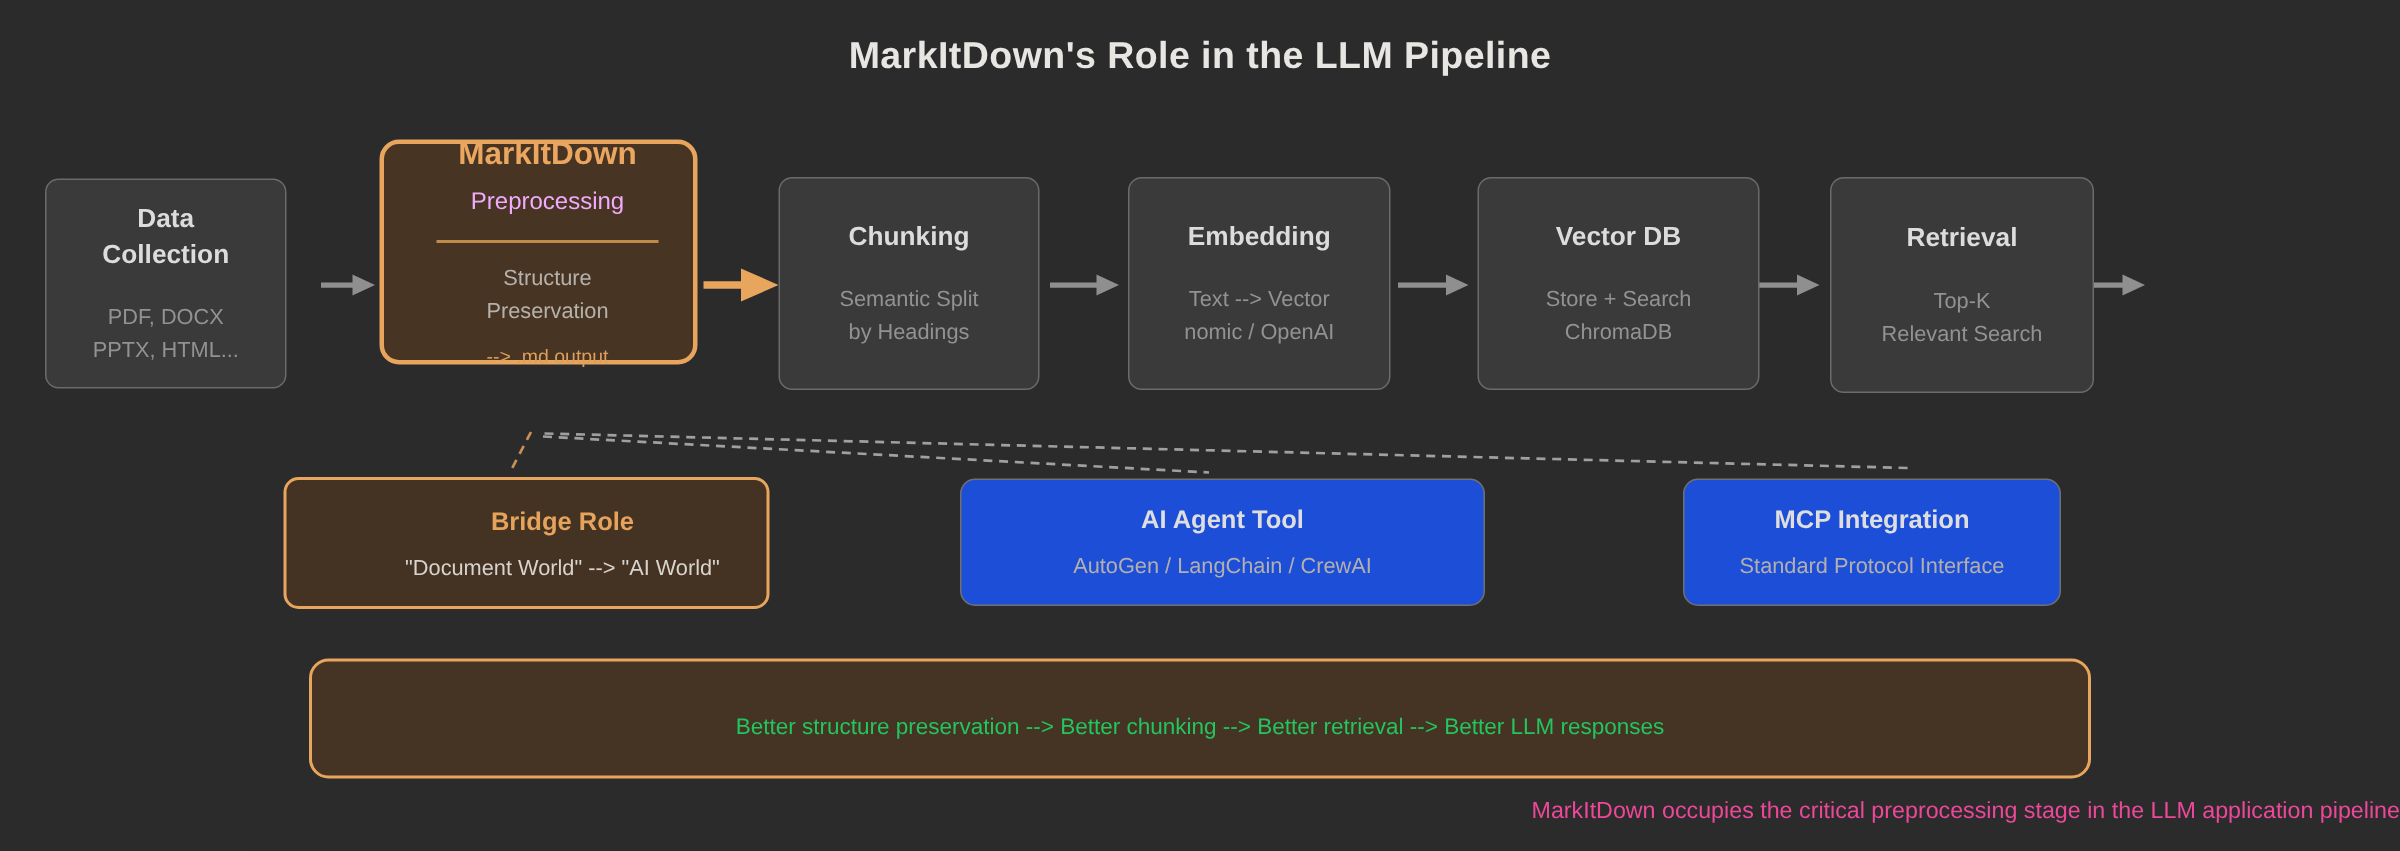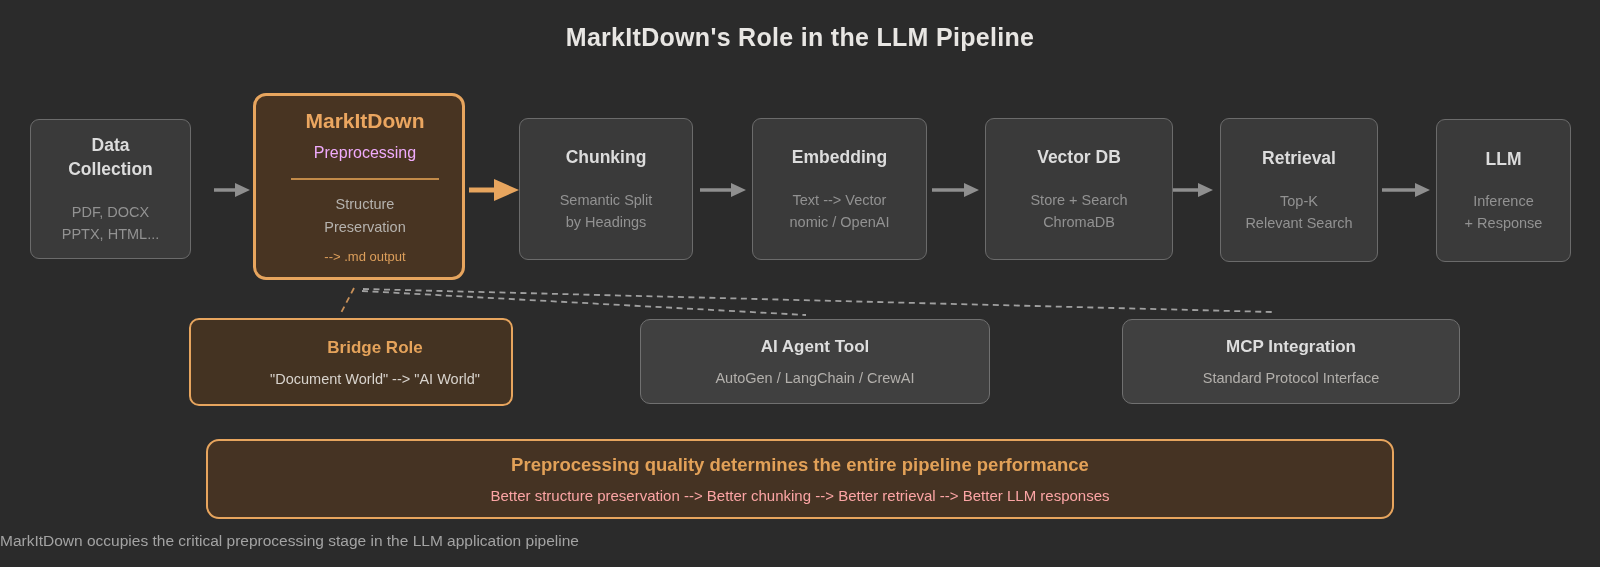--- a/index.html
+++ b/index.html
@@ -72,49 +72,49 @@
   .mid-divider {
     width: 148px; height: 0;
     border-top: 2px solid #c28a49;
     margin-top: 16px;
   }
   .mid-lines { margin-top: 13px; }
   .mid-line  { font-size: 14.5px; color: #b5b2ae; line-height: 1.52; }
   .mid-note  { font-size: 13px; color: #dd9f5b; margin-top: 11px; }
   
   .role {
-    background: #404040;
+    background: #1d4ed8;
     border: 1px solid #707070;
     border-radius: 10px;
   }
   .role-title { font-size: 17px; font-weight: bold; color: #dedede; }
   .role-sub   { font-size: 14.5px; color: #b3b0ac; margin-top: 13px; }
   .role-bridge {
     background: #443322;
     border: 2.5px solid #e7a55e;
   }
   .role-bridge .role-title { color: #e5a35b; }
   .role-bridge .role-sub   { color: #d8d3cd; }
   
   .banner {
     left: 206px; top: 439px;
     width: 1188px; height: 80px;
     background: #453323;
     border: 2px solid #e7a55e;
     border-radius: 13px;
   }
   .banner-title { font-size: 18.5px; font-weight: bold; color: #e2a158; }
-  .banner-sub   { font-size: 15px; color: #fca5a5; margin-top: 11px; }
+  .banner-sub   { font-size: 15px; color: #22c55e; margin-top: 11px; }
   .footer-caption {
     position: absolute;
     left: 0; top: 532px;
     width: 100%;
-    text-align: left;
+    text-align: right;
     font-size: 15.5px;
-    color: #a3a3a3;
+    color: #ec4899;
     z-index: 2;
   }
 </style>
 </head>
 <body>
 
 <div class="canvas">
 
   <h1 class="page-title">MarkItDown's Role in the LLM Pipeline</h1>
 
@@ -143,21 +143,21 @@
   </svg>
 
   <div class="stage" style="left:30px; top:119px; width:161px; height:140px;">
     <div class="stage-title narrow">Data Collection</div>
     <div class="stage-lines">
       <div class="stage-line">PDF, DOCX</div>
       <div class="stage-line">PPTX, HTML...</div>
     </div>
   </div>
 
-  <div class="stage stage-markitdown" style="left:253px; top:93px; width:212px; height:187px;padding-left:12px;">
+  <div class="stage stage-markitdown" style="left:253px; top:93px; width:212px; height:150px;padding-left:12px;">
     <div class="mid-title">MarkItDown</div>
     <div class="mid-sub">Preprocessing</div>
     <div class="mid-divider"></div>
     <div class="mid-lines">
       <div class="mid-line">Structure</div>
       <div class="mid-line">Preservation</div>
     </div>
     <div class="mid-note">--&gt; .md output</div>
   </div>
 
@@ -178,51 +178,43 @@
   </div>
 
   <div class="stage" style="left:985px; top:118px; width:188px; height:142px;">
     <div class="stage-title">Vector DB</div>
     <div class="stage-lines">
       <div class="stage-line">Store + Search</div>
       <div class="stage-line">ChromaDB</div>
     </div>
   </div>
 
-  <div class="stage" style="left:1220px; top:118px; width:158px; height:144px;">
+  <div class="stage" style="left:1220px; top:118px; width:176px; height:144px;">
     <div class="stage-title">Retrieval</div>
     <div class="stage-lines">
       <div class="stage-line">Top-K</div>
       <div class="stage-line">Relevant Search</div>
     </div>
   </div>
 
-  <div class="stage" style="left:1436px; top:119px; width:135px; height:143px;">
-    <div class="stage-title">LLM</div>
-    <div class="stage-lines">
-      <div class="stage-line">Inference</div>
-      <div class="stage-line">+ Response</div>
-    </div>
-  </div>
 
   <div class="role role-bridge" style="left:189px; top:318px; width:324px; height:88px;padding-left:48px;">
     <div class="role-title">Bridge Role</div>
     <div class="role-sub">"Document World" --&gt; "AI World"</div>
   </div>
 
   <div class="role" style="left:640px; top:319px; width:350px; height:85px;">
     <div class="role-title">AI Agent Tool</div>
     <div class="role-sub">AutoGen / LangChain / CrewAI</div>
   </div>
 
-  <div class="role" style="left:1122px; top:319px; width:338px; height:85px;">
+  <div class="role" style="left:1122px; top:319px; width:252px; height:85px;">
     <div class="role-title">MCP Integration</div>
     <div class="role-sub">Standard Protocol Interface</div>
   </div>
 
   <div class="banner">
-    <div class="banner-title">Preprocessing quality determines the entire pipeline performance</div>
     <div class="banner-sub">Better structure preservation --&gt; Better chunking --&gt; Better retrieval --&gt; Better LLM responses</div>
   </div>
 
   <div class="footer-caption">MarkItDown occupies the critical preprocessing stage in the LLM application pipeline</div>
 
 </div>
 
 </body></html>

